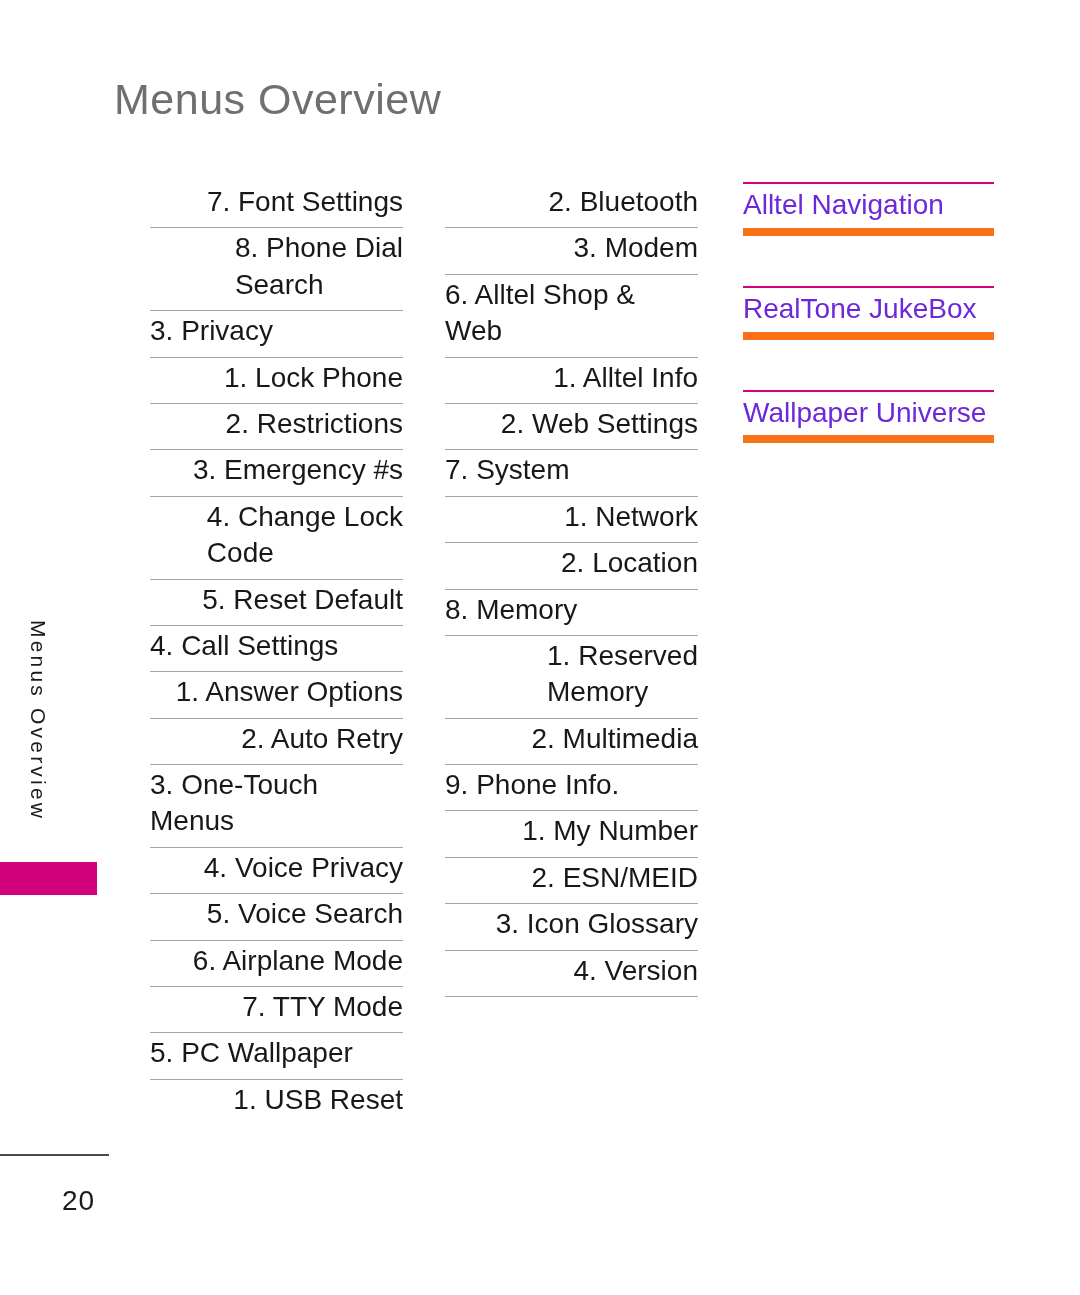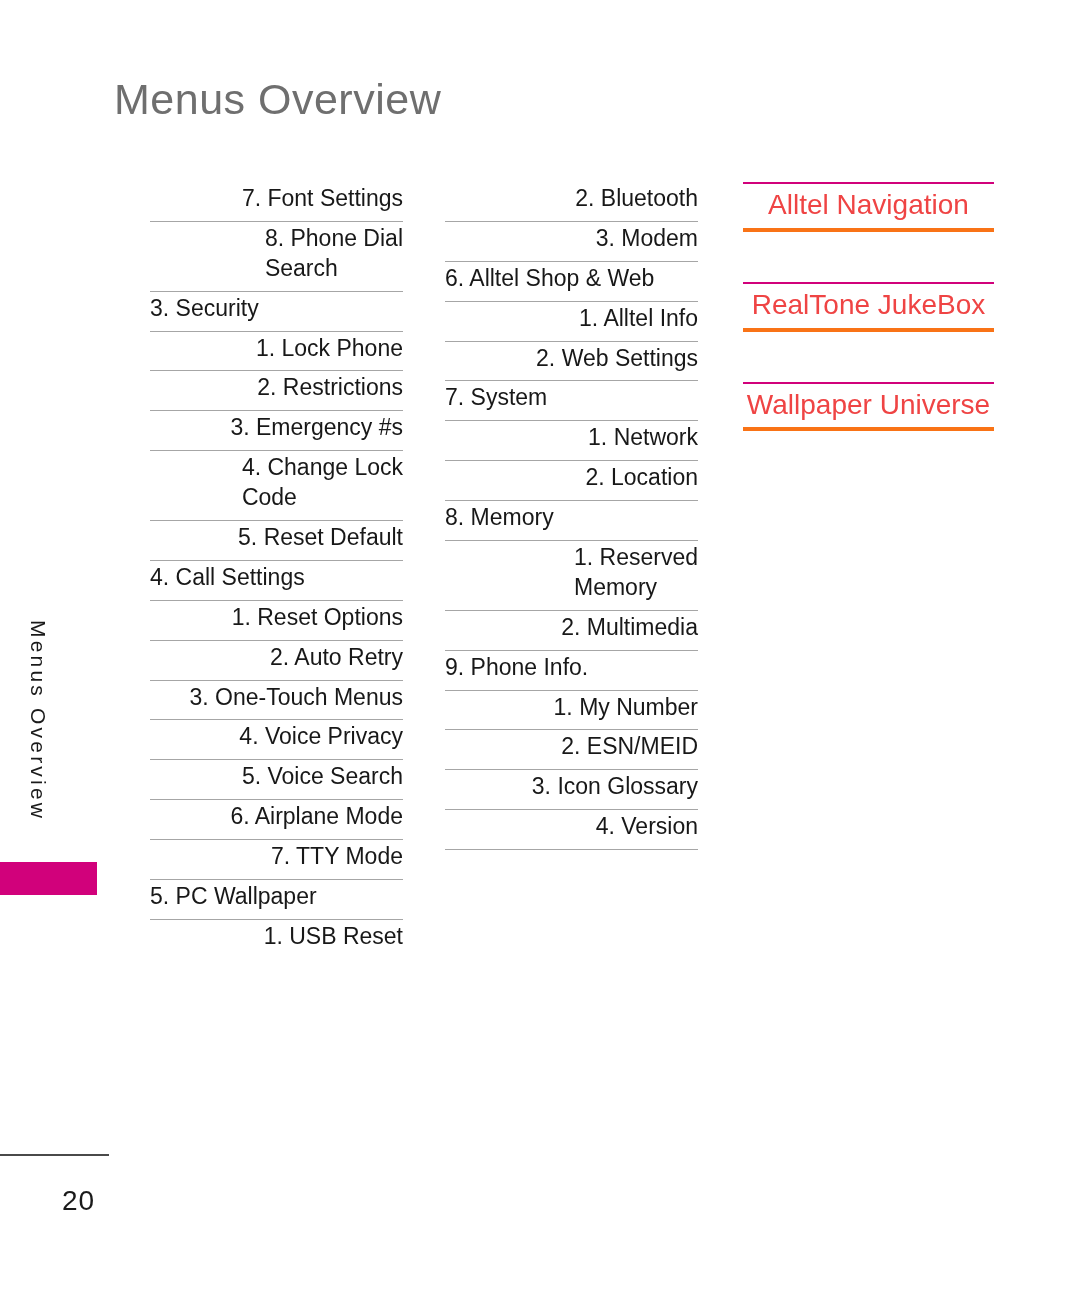--- a/index.html
+++ b/index.html
@@ -67,21 +67,21 @@
   #col-1 { left: 150px;  width: 253px; }
   #col-2 { left: 445px;  width: 253px; }
   #col-3 { left: 743px;  width: 251px; }
 
   
   .menu-item {
     border-bottom: 1.4px solid #a6a6a6;
     padding: 2px 0 7px 0;
     text-align: right;
     color: #181818;
-    font-size: 23px;
+    font-size: 28px;
     line-height: 1.30;
     font-weight: 400;
   }
   .menu-item.last { border-bottom: none; }
   .menu-item .num {
     white-space: pre;
   }
   .menu-item .txt {
     white-space: pre-line;
   }
@@ -95,27 +95,27 @@
   
   .menu-item .row {
     display: inline-block;
     text-align: left;
   }
   .menu-item.lvl2 .row { text-align: left; }
 
   
   .feature-item {
     border-top: 2px solid #d1017b;
-    border-bottom: 4px solid #f97316;
-    color: #ef4444;
+    border-bottom: 8px solid #f97316;
+    color: #6d28d9;
     font-size: 28px;
     line-height: 1.28;
     padding: 3px 0 5px 0;
     margin-bottom: 50px;
-    text-align: center;
+    text-align: left;
     white-space: nowrap;
     font-weight: 400;
   }
 
   
   #footer-rule {
     position: absolute;
     left: 0;
     top: 1154px;
     width: 109px;
@@ -139,29 +139,29 @@
 
 <div id="side-tab">
   <div id="side-tab-label">Menus Overview</div>
   <div id="side-tab-bar"></div>
 </div>
 
 <div class="column" id="col-1">
     <div class="menu-item lvl2"><span class="row"><span class="num">7. </span><span class="txt">Font Settings</span></span></div>
     <div class="menu-item lvl2"><span class="row"><span class="num">8. </span><span class="txt">Phone Dial
 Search</span></span></div>
-    <div class="menu-item lvl1"><span class="row"><span class="num">3. </span><span class="txt">Security</span></span></div>
+    <div class="menu-item lvl1"><span class="row"><span class="num">3. </span><span class="txt">Privacy</span></span></div>
     <div class="menu-item lvl2"><span class="row"><span class="num">1. </span><span class="txt">Lock Phone</span></span></div>
     <div class="menu-item lvl2"><span class="row"><span class="num">2. </span><span class="txt">Restrictions</span></span></div>
     <div class="menu-item lvl2"><span class="row"><span class="num">3. </span><span class="txt">Emergency #s</span></span></div>
     <div class="menu-item lvl2"><span class="row"><span class="num">4. </span><span class="txt">Change Lock
 Code</span></span></div>
     <div class="menu-item lvl2"><span class="row"><span class="num">5. </span><span class="txt">Reset Default</span></span></div>
     <div class="menu-item lvl1"><span class="row"><span class="num">4. </span><span class="txt">Call Settings</span></span></div>
-    <div class="menu-item lvl2"><span class="row"><span class="num">1. </span><span class="txt">Reset Options</span></span></div>
+    <div class="menu-item lvl2"><span class="row"><span class="num">1. </span><span class="txt">Answer Options</span></span></div>
     <div class="menu-item lvl2"><span class="row"><span class="num">2. </span><span class="txt">Auto Retry</span></span></div>
     <div class="menu-item lvl2"><span class="row"><span class="num">3. </span><span class="txt">One-Touch Menus</span></span></div>
     <div class="menu-item lvl2"><span class="row"><span class="num">4. </span><span class="txt">Voice Privacy</span></span></div>
     <div class="menu-item lvl2"><span class="row"><span class="num">5. </span><span class="txt">Voice Search</span></span></div>
     <div class="menu-item lvl2"><span class="row"><span class="num">6. </span><span class="txt">Airplane Mode</span></span></div>
     <div class="menu-item lvl2"><span class="row"><span class="num">7. </span><span class="txt">TTY Mode</span></span></div>
     <div class="menu-item lvl1"><span class="row"><span class="num">5. </span><span class="txt">PC Wallpaper</span></span></div>
     <div class="menu-item lvl2 last"><span class="row"><span class="num">1. </span><span class="txt">USB Reset</span></span></div>
   </div>
 <div class="column" id="col-2">

